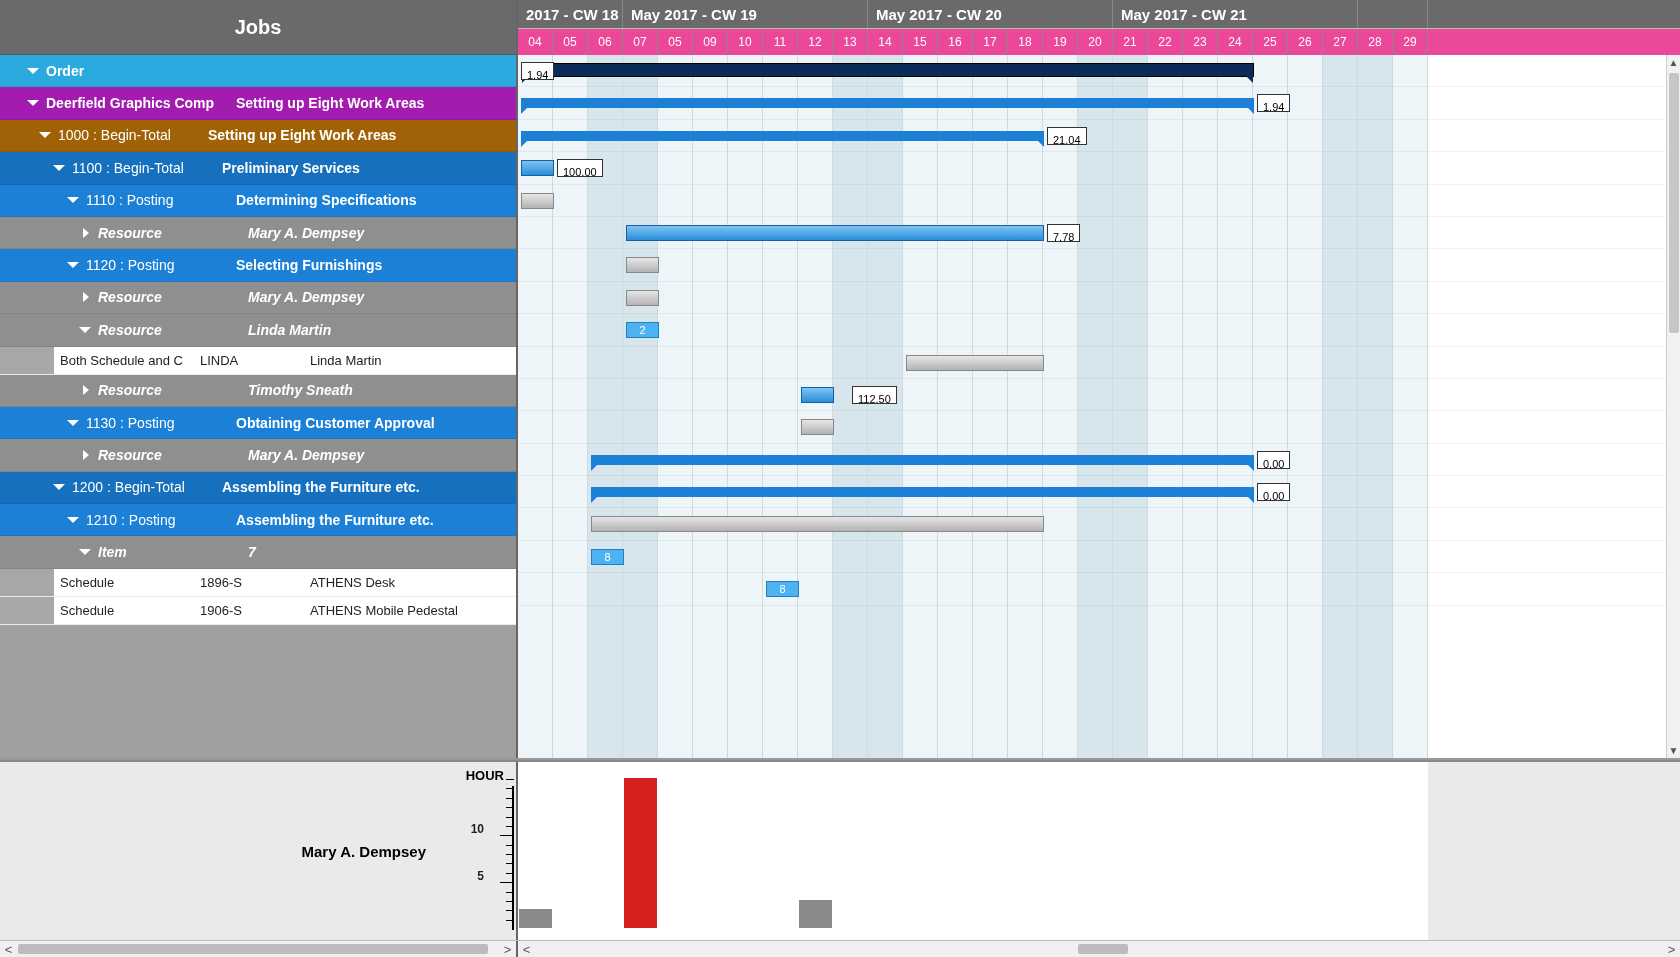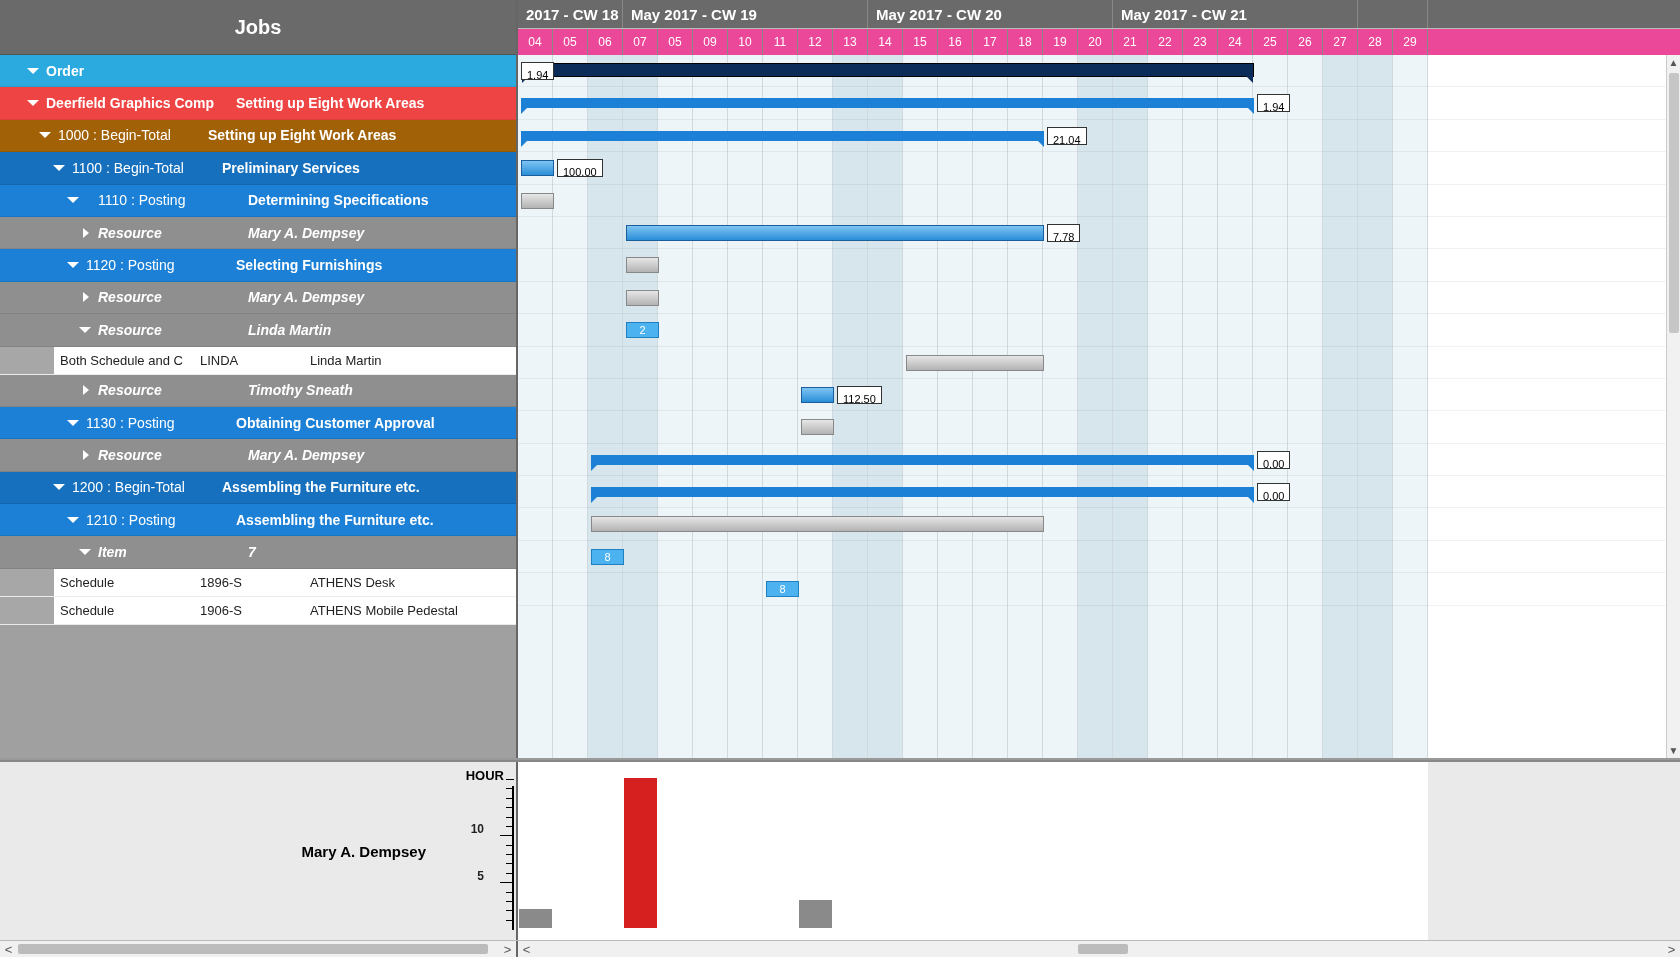--- a/index.html
+++ b/index.html
@@ -29,21 +29,21 @@
 }
 .row .tog.closed::before {
   content: ""; position: absolute; border-left: 6px solid #fff;
   border-top: 5px solid transparent; border-bottom: 5px solid transparent;
   left: 3px; top: 1px;
 }
 .row .c1 { display:flex; align-items:center; }
 .row .c2 { flex:1; white-space:nowrap; overflow:hidden; text-overflow:ellipsis; font-weight:600; }
 
 .order { background:#2baae0; font-weight:700; padding-left:28px; }
-.lvl0  { background:#ef4444; font-weight:700; padding-left:28px; }
+.lvl0  { background:#a21caf; font-weight:700; padding-left:28px; }
 .lvl1  { background:#a16207; padding-left:40px; }
 .lvl2  { background:#1670bd; padding-left:54px; }
 .lvl3  { background:#1c80d6; padding-left:68px; }
 .res   { background:#8f8f8f; padding-left:80px; font-style:italic; font-weight:600; }
 .res .c2 { font-style:italic; font-weight:600; }
 .white { background:#fff; color:#222; height:28px; font-size:13px; }
 .white .cc { padding-left:6px; }
 .indentbar { width:18px; height:100%; background:#a7a7a7; margin-right:0; }
 
 
@@ -132,21 +132,21 @@
               <span class="c1" style="width: 150px;">1000 : Begin-Total</span>
               <span class="c2">Setting up Eight Work Areas</span>
             </div>
             <div class="row lvl2">
               <span class="tog open"></span>
               <span class="c1" style="width: 150px;">1100 : Begin-Total</span>
               <span class="c2">Preliminary Services</span>
             </div>
             <div class="row lvl3">
               <span class="tog open"></span>
-              <span class="c1" style="width: 150px; margin-left: 12px;">1110 : Posting</span>
+              <span class="c1" style="width: 150px;">1110 : Posting</span>
               <span class="c2">Determining Specifications</span>
             </div>
             <div class="row res">
               <span class="tog closed"></span>
               <span class="c1" style="width: 150px;">Resource</span>
               <span class="c2">Mary A. Dempsey</span>
             </div>
             <div class="row lvl3">
               <span class="tog open"></span>
               <span class="c1" style="width: 150px;">1120 : Posting</span>
@@ -314,21 +314,21 @@
               <div class="bar resbar" style="left: 108px; width: 33px;"></div>
             </div>
             <div class="grow">
               <div class="bar capbar" style="left: 108px; width: 33px;">2</div>
             </div>
             <div class="grow">
               <div class="bar resbar" style="left: 388px; width: 138px;"></div>
             </div>
             <div class="grow">
               <div class="bar task" style="left: 283px; width: 33px;"></div>
-              <div class="badge" style="left: 319px; top: 7px;">112.50</div>
+              <div class="badge" style="left: 334px; top: 7px;">112.50</div>
             </div>
             <div class="grow">
               <div class="bar resbar" style="left: 283px; width: 33px;"></div>
             </div>
             <div class="grow">
               <div class="bar group" style="left: 73px; width: 663px;"></div>
               <div class="badge" style="left: 739px; top: 7px;">0.00</div>
             </div>
             <div class="grow">
               <div class="bar group" style="left: 73px; width: 663px;"></div>

